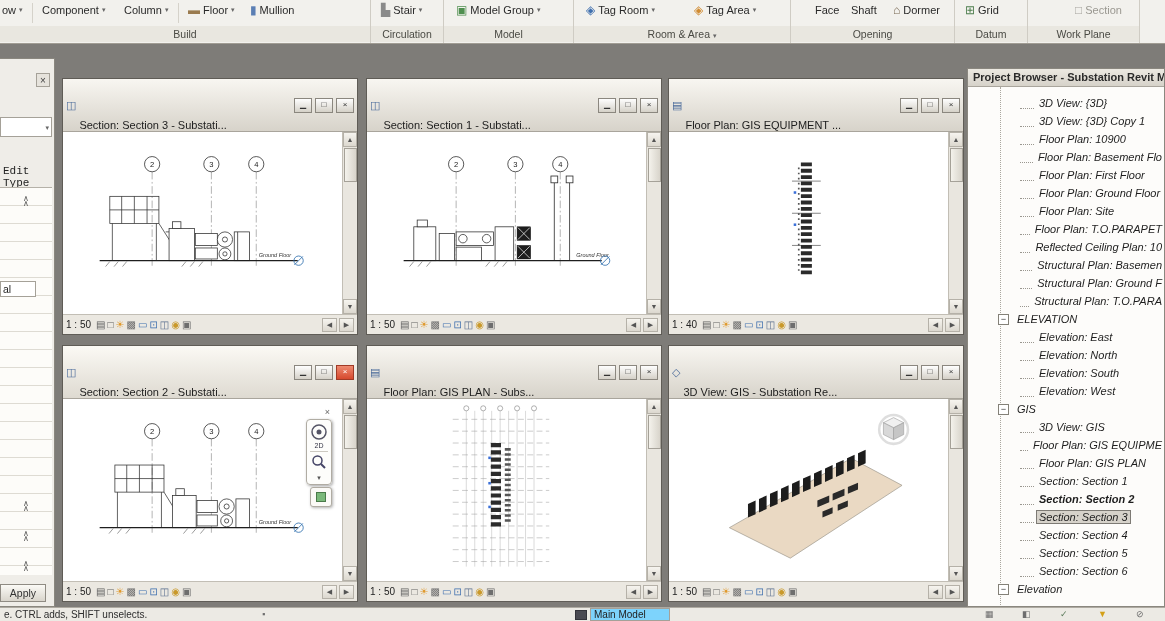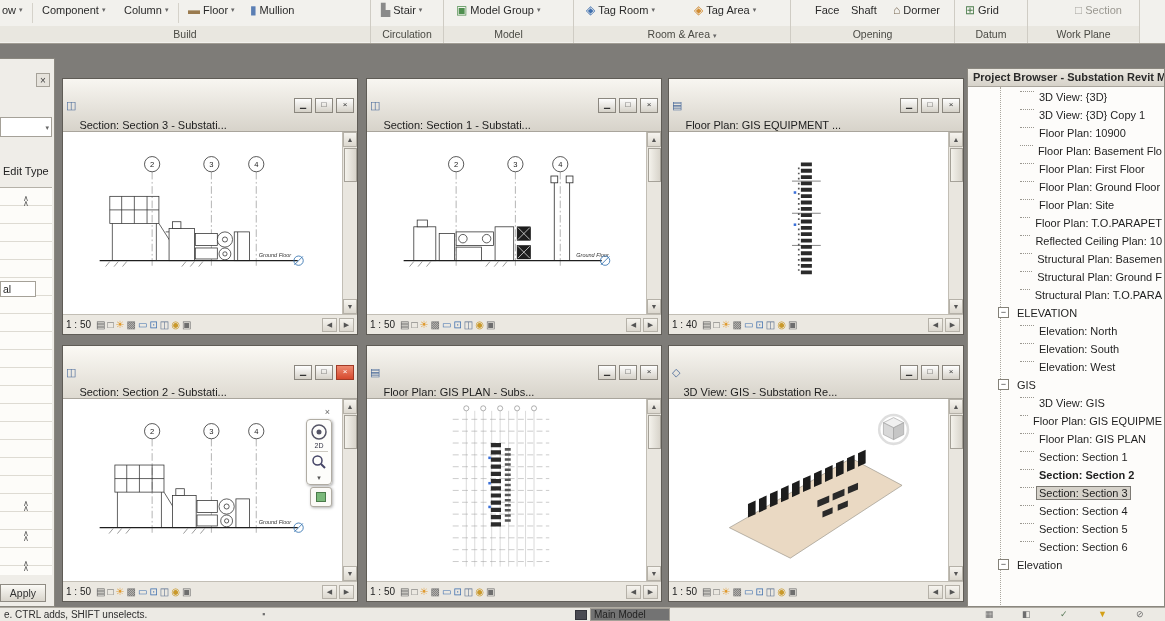--- a/index.html
+++ b/index.html
@@ -19,21 +19,21 @@
   .ic-floor{color:#9a7b4f}.ic-mullion{color:#5b7fb4}.ic-stair{color:#8a8a8a}
   .ic-group{color:#4f8f4f}.ic-tagroom{color:#3f6fae}.ic-tagarea{color:#d08a30}
   .ic-dormer{color:#7a6a55}.ic-grid{color:#4f7f4f}.ic-viewer{color:#a8a6a0}
   .rsep{position:absolute;top:3px;width:1px;height:20px;background:#d5d2ca;}
 
   
   #props{position:absolute;left:0;top:58px;width:55px;height:549px;background:#efede8;border:1px solid #8a877f;border-left:none;}
   .p-close{position:absolute;top:14px;right:4px;width:14px;height:14px;font-size:10px;line-height:13px;text-align:center;color:#444;background:#e6e3dc;border:1px solid #a5a198;}
   .p-combo{position:absolute;top:58px;left:0;right:2px;height:20px;background:#fff;border:1px solid #a5a198;}
   .p-combo .dd{position:absolute;right:2px;top:6px;}
-  .p-edit{position:absolute;top:106px;left:3px;font-size:11px;color:#222;}
+  .p-edit{position:absolute;top:106px;left:3px;font-size:11px;color:#222;font-family:Liberation Mono, monospace;}
   .p-grid{position:absolute;top:128px;left:0;right:2px;height:388px;background:
     repeating-linear-gradient(#fdfcf9 0 17px,#dedbd3 17px 18px);border-top:1px solid #b5b1a8;}
   .p-val{position:absolute;top:222px;left:0;width:36px;height:16px;background:#fff;border:1px solid #a5a198;font-size:10.5px;padding-left:2px;line-height:14px;}
   .p-chev{position:absolute;left:20px;width:12px;font-size:8px;line-height:5px;color:#555;text-align:center;}
   .p-apply{position:absolute;bottom:4px;left:0;width:46px;height:18px;font-size:10.5px;color:#333;background:linear-gradient(#fbfaf6,#d9d5cc);border:1px solid #8f8b83;}
 
   
   #mdi{position:absolute;left:0;top:44px;width:1165px;height:563px;background:#7e7c78;}
 
   
@@ -66,35 +66,35 @@
   .nav-sep{width:18px;border-top:1px solid #ccc9c1;}
   .nav-dd{font-size:7px;color:#555;}
   .nav-extra{width:22px;height:20px;background:#fbfaf7;border:1px solid #b0aca3;border-radius:3px;display:flex;align-items:center;justify-content:center;box-shadow:1px 1px 3px rgba(0,0,0,.3);}
   .nav-extra-ico{width:10px;height:10px;background:#7ab87a;border:1px solid #4a7a4a;}
 
   
   #pbrowser{position:absolute;left:967px;top:68px;width:198px;height:539px;background:#fdfcfa;border:1px solid #8a877f;overflow:hidden;}
   .pb-title{height:18px;line-height:17px;font-size:11px;font-weight:bold;color:#2a2a2a;padding:0 5px;background:linear-gradient(#ece9e2,#d6d2c9);border-bottom:1px solid #a9a59c;white-space:nowrap;overflow:hidden;}
   #pb-tree{position:relative;padding-top:4px;height:520px;overflow:hidden;}
   .pb-guide{position:absolute;top:0;bottom:0;width:0;border-left:1px dotted #aaa79f;}
-  .pb-row{height:18px;display:flex;align-items:flex-start;font-size:11px;white-space:nowrap;position:relative;}
+  .pb-row{height:18px;display:flex;align-items:flex-end;font-size:11px;white-space:nowrap;position:relative;font-style:italic;}
   .pb-row.lvl0{padding-left:30px;}
   .pb-row.lvl1{padding-left:52px;}
   .pb-row.lvl1::before{content:"";display:inline-block;width:14px;border-top:1px dotted #9a978f;margin-right:3px;}
   .pb-row .exp{width:11px;height:11px;margin-right:6px;border:1px solid #848178;background:#fff;font-size:9px;line-height:9px;text-align:center;color:#333;flex:0 0 11px;}
   .pb-row.bold .lbl{font-weight:bold;}
   .pb-row.sel .lbl{background:#d6d2ca;outline:1px solid #7d7a74;}
   .pb-row .lbl{padding:0 2px;}
 
   
   #statusbar{position:absolute;left:0;top:607px;width:1165px;height:14px;background:#eceae4;border-top:1px solid #aeaaa1;}
   .sb-hint{position:absolute;left:4px;top:1px;font-size:10px;color:#2e2e2e;white-space:nowrap;}
   .sb-ico{position:absolute;top:1px;font-size:9px;color:#6e6e6e;}
   .sb-mm-ico{position:absolute;left:575px;top:2px;width:12px;height:10px;background:#4a4a52;border:1px solid #33333a;}
-  .sb-mm{position:absolute;left:590px;top:0;width:80px;height:13px;background:#737373;border:1px solid #a5a198;font-size:10px;line-height:12px;padding-left:3px;color:#222;}
+  .sb-mm{position:absolute;left:590px;top:0;width:80px;height:13px;background:#7dd3fc;border:1px solid #a5a198;font-size:10px;line-height:12px;padding-left:3px;color:#222;}
 </style>
 </head>
 <body>
 
 <div id="ribbon">
   <div class="rpanel" style="left:0;width:371px">
     <div class="rbtns">
       <span class="rbtn" style="left:0">
           <span>ow</span>
           <span class="dd">▾</span>
@@ -690,20 +690,23 @@
         <span class="lbl">Structural Plan: Ground F</span>
       </div>
       <div class="pb-row lvl1">
         <span class="lbl">Structural Plan: T.O.PARA</span>
       </div>
       <div class="pb-row lvl0">
         <span class="exp">−</span>
         <span class="lbl">ELEVATION</span>
       </div>
       <div class="pb-row lvl1">
+        <span class="lbl">Elevation: East</span>
+      </div>
+      <div class="pb-row lvl1">
         <span class="lbl">Elevation: North</span>
       </div>
       <div class="pb-row lvl1">
         <span class="lbl">Elevation: South</span>
       </div>
       <div class="pb-row lvl1">
         <span class="lbl">Elevation: West</span>
       </div>
       <div class="pb-row lvl0">
         <span class="exp">−</span>

